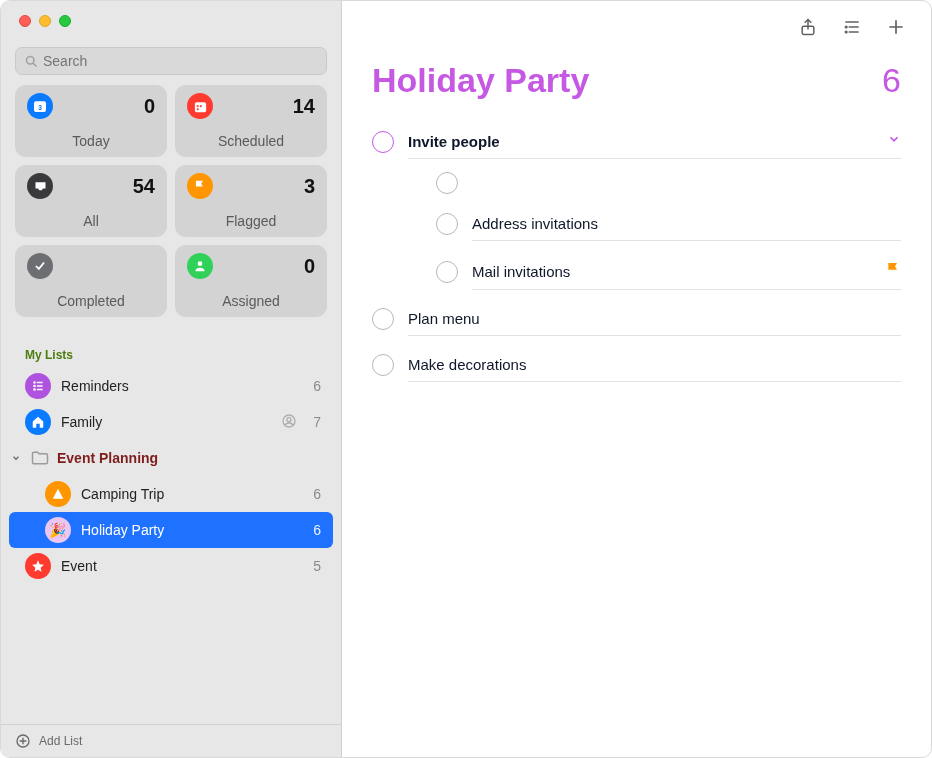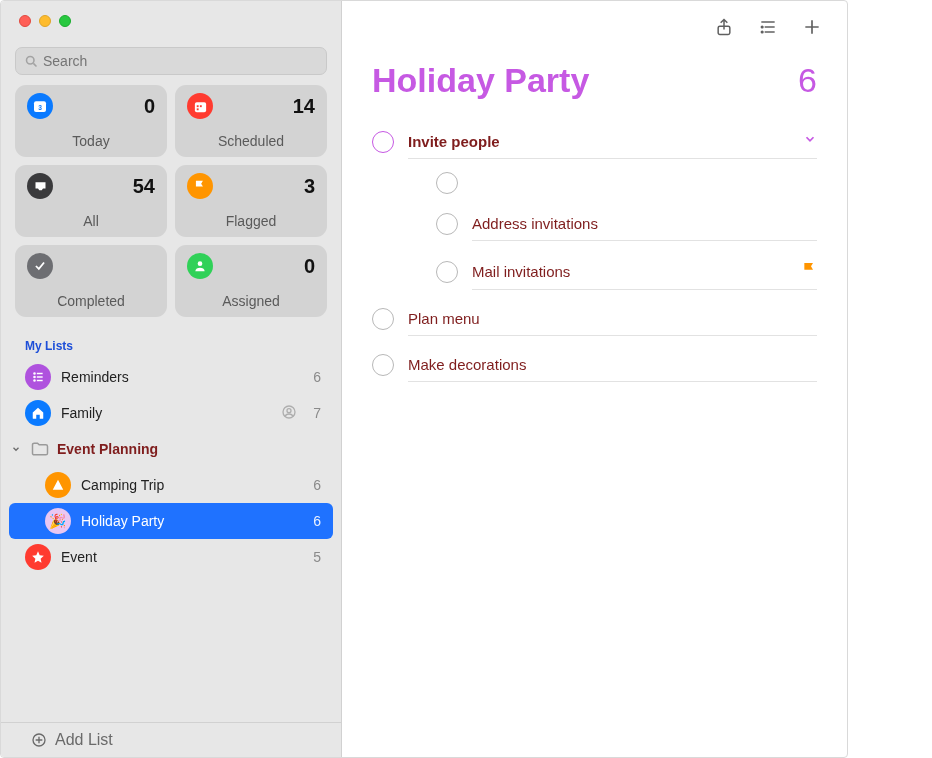--- a/index.html
+++ b/index.html
@@ -1,66 +1,66 @@
 <!DOCTYPE html>
 <html><head>
 <meta charset="utf-8">
 <style>
   * { box-sizing: border-box; margin: 0; padding: 0; }
   html, body { width: 932px; height: 758px; overflow: hidden; font-family: -apple-system, "Helvetica Neue", Arial, sans-serif; }
-  .window { width: 848px; height: 758px; background: #fff; border: 1px solid #d9d9d9; border-radius: 4px; display: flex; overflow: hidden; }
+  .window { width: 932px; height: 758px; background: #fff; border: 1px solid #d9d9d9; border-radius: 10px; display: flex; overflow: hidden; }
   .sidebar { width: 341px; background: #e7e7e7; display: flex; flex-direction: column; border-right: 1px solid #d1d1d1; }
   .traffic { display: flex; gap: 8px; padding: 14px 0 0 18px; height: 36px; }
   .tl { width: 12px; height: 12px; border-radius: 50%; }
   .tl.red { background: #ff5f57; border: 0.5px solid #e1493f; }
   .tl.yellow { background: #febc2e; border: 0.5px solid #e0a528; }
   .tl.green { background: #28c840; border: 0.5px solid #1aad2e; }
   .search-wrap { padding: 10px 14px 10px 14px; }
   .search { display: flex; align-items: center; background: #d9d9d9; border: 1px solid #c9c9c9; border-radius: 7px; padding: 4px 8px; height: 28px; }
   .search svg { flex: 0 0 auto; opacity: 0.55; }
   .search input { flex: 1; border: none; background: transparent; outline: none; font-size: 14px; color: #777; padding-left: 4px; }
 
   .smart-grid { display: grid; grid-template-columns: 1fr 1fr; gap: 8px; padding: 0 14px 8px 14px; }
   .smart { background: #d3d3d3; border-radius: 11px; padding: 8px 12px 8px 12px; height: 72px; cursor: pointer; display: flex; flex-direction: column; justify-content: space-between; }
   .smart-top { display: flex; justify-content: space-between; align-items: center; }
   .smart-icon { width: 26px; height: 26px; border-radius: 50%; display: flex; align-items: center; justify-content: center; }
   .smart-count { font-size: 20px; font-weight: 700; color: #111; }
   .smart-label { font-size: 14px; color: #5a5a5a; font-weight: 500; text-align: center; }
 
   .lists { flex: 1; overflow: hidden; padding: 8px 0 0 0; }
-  .lists-header { font-size: 12px; font-weight: 600; color: #1d4ed8; padding: 6px 20px 6px 24px; }
+  .lists-header { font-size: 12px; font-weight: 600; color: #4d7c0f; padding: 6px 20px 6px 24px; margin-top: 9px; }
   .list-item { display: flex; align-items: center; height: 36px; padding: 0 20px 0 24px; cursor: pointer; font-size: 14px; color: #222; gap: 10px; }
   .list-item.child { padding-left: 44px; justify-content: center; }
   .list-item.selected { background: #1f72ff; color: #fff; border-radius: 6px; margin: 0 8px; padding-left: 36px; padding-right: 12px; }
   .list-item.selected.child { padding-left: 36px; }
   .list-icon { width: 26px; height: 26px; border-radius: 50%; display: flex; align-items: center; justify-content: center; flex: 0 0 26px; font-size: 14px; }
   .list-item .label { flex: 1; }
   .list-item .cnt { color: #8a8a8a; font-size: 14px; }
   .list-item.selected .cnt { color: #e9f1ff; }
   .group-item { display: flex; align-items: center; height: 36px; padding: 0 20px 0 8px; cursor: pointer; font-size: 14px; color: #7f1d1d; gap: 6px; font-weight: 600; }
   .group-chevron { width: 14px; display:flex; justify-content:center; }
   .group-icon { width: 22px; height: 22px; display:flex; align-items:center; justify-content:center; }
   .shared-ico { opacity: 0.5; margin-right: 6px; }
 
-  .add-list-bar { border-top: 1px solid #d1d1d1; padding: 8px 30px; display:flex; align-items:center; gap:8px; color:#6a6a6a; font-size:16px; cursor:pointer; }
+  .add-list-bar { border-top: 1px solid #d1d1d1; padding: 8px 14px; display:flex; align-items:center; gap:8px; color:#6a6a6a; font-size:12px; cursor:pointer; }
 
   .main { flex: 1; display: flex; flex-direction: column; }
   .toolbar { height: 52px; display:flex; justify-content:flex-end; align-items:center; gap: 6px; padding: 0 16px; }
   .tool-btn { width: 38px; height: 30px; display:flex; align-items:center; justify-content:center; border-radius:6px; cursor:pointer; color:#606060; }
 
   .list-title-row { display:flex; align-items:baseline; justify-content:space-between; padding: 8px 30px 18px 30px; }
   .list-title { font-size: 34px; font-weight: 700; color: #c659e3; }
   .list-title-count { font-size: 34px; font-weight: 500; color: #c659e3; }
 
   .reminders { padding: 0 30px; }
   .reminder-row { display:flex; align-items:center; padding: 6px 0; gap: 14px; min-height: 36px; }
   .reminder-row .circle { width: 22px; height: 22px; border: 1.5px solid #b8b8b8; border-radius: 50%; flex: 0 0 22px; cursor:pointer; }
   .reminder-row.parent .circle { border-color:#c659e3; }
   .reminder-row .text-wrap { flex:1; border-bottom:1px solid #e2e2e2; padding: 8px 0; display:flex; align-items:center; gap:8px; }
-  .reminder-row .text { font-size: 15px; color:#7f1d1d; }
+  .reminder-row .text { font-size: 15px; color:#0f172a; }
   .reminder-row.parent .text { font-weight:600; }
   .sub-group { padding-left: 64px; }
   .sub-group .reminder-row { padding-left:0; }
   .reminder-row.parent .text-wrap { border-bottom: 1px solid #e2e2e2; }
   .flag-spot { margin-left:auto; }
   .disclosure { margin-left:auto; color:#c659e3; cursor:pointer; }
 
 </style>
 </head>
 <body>

